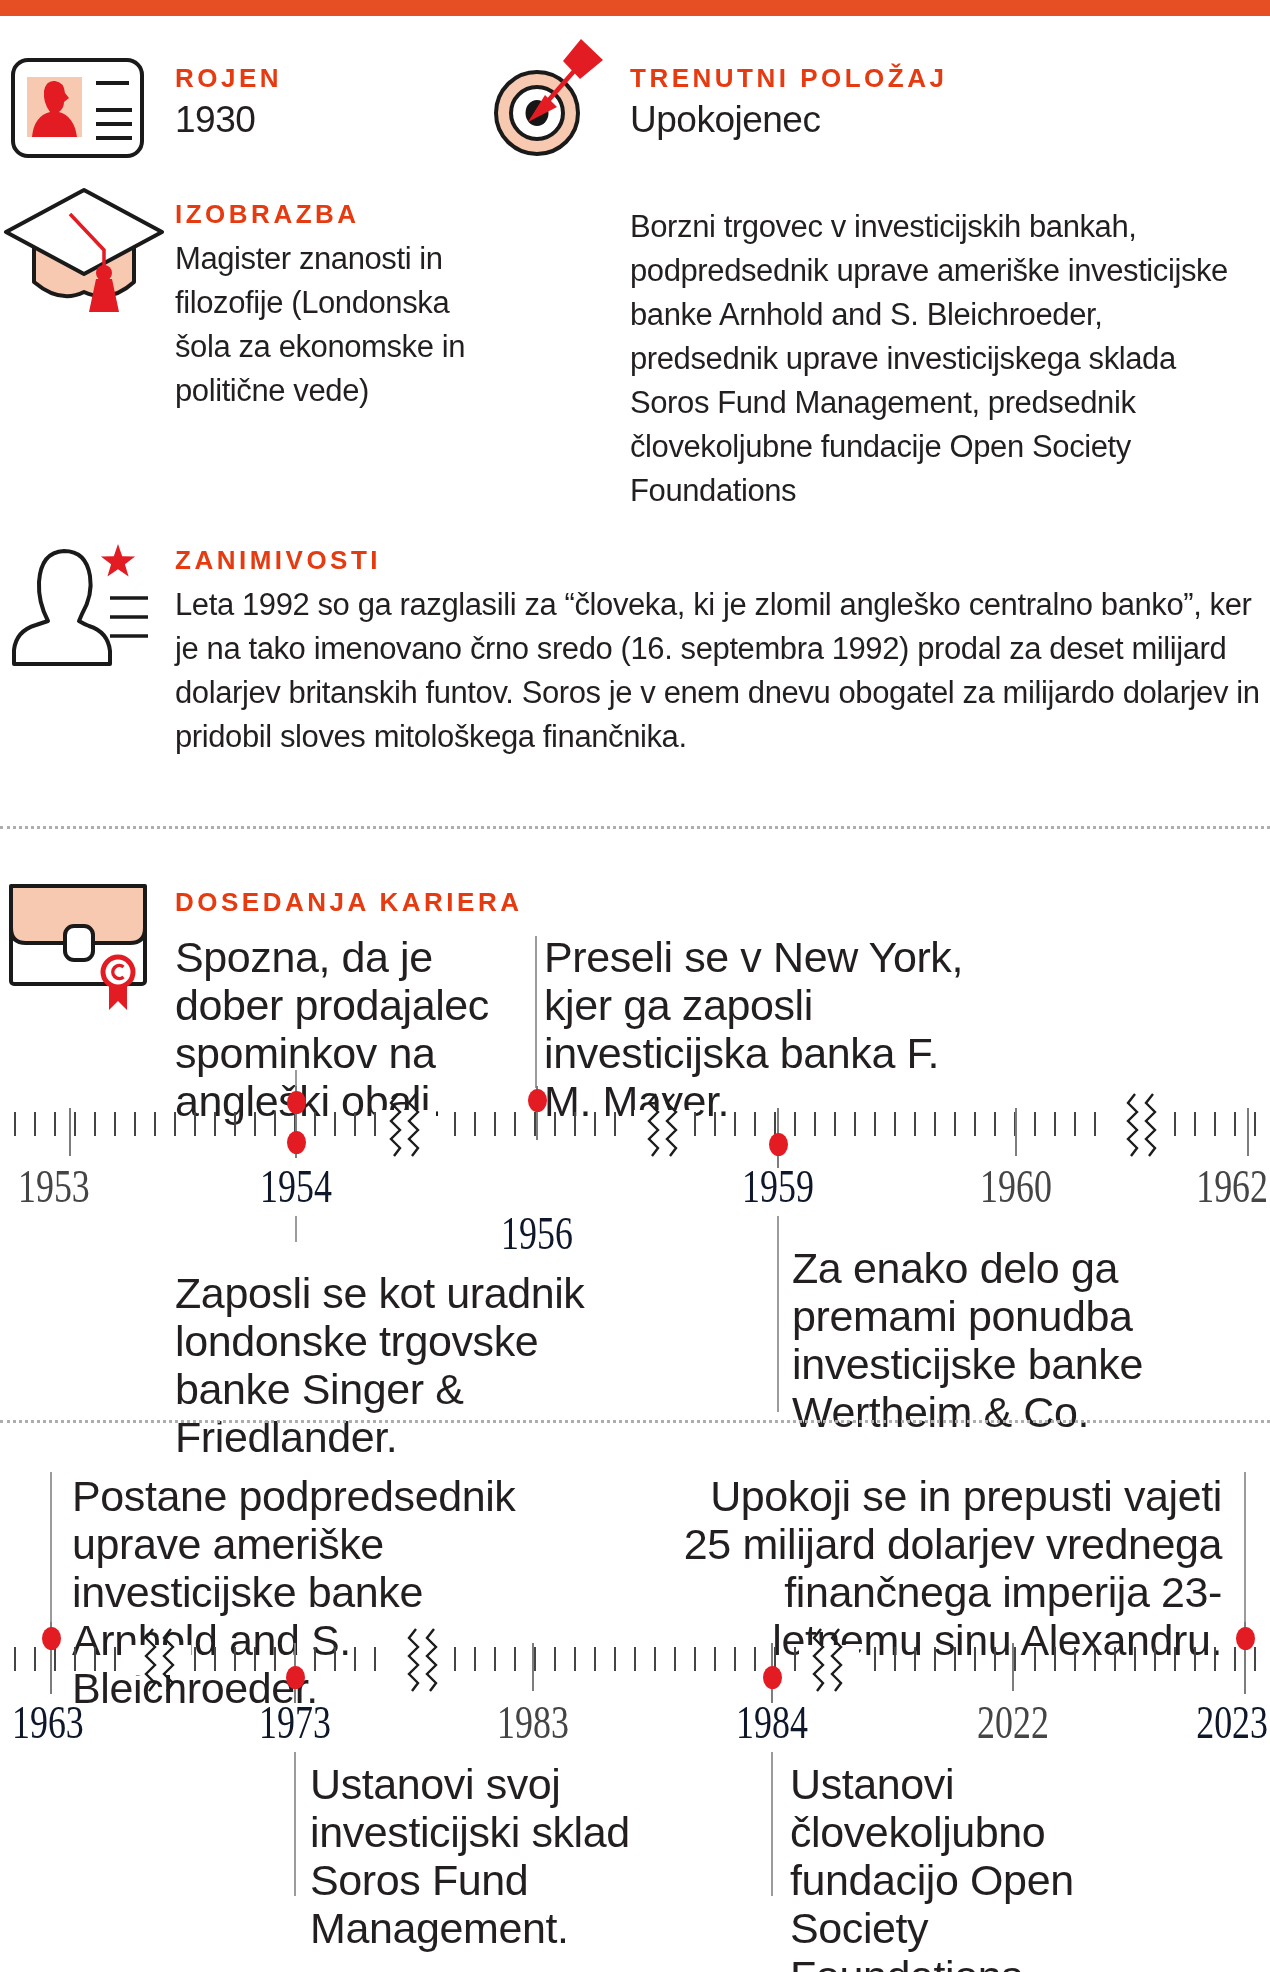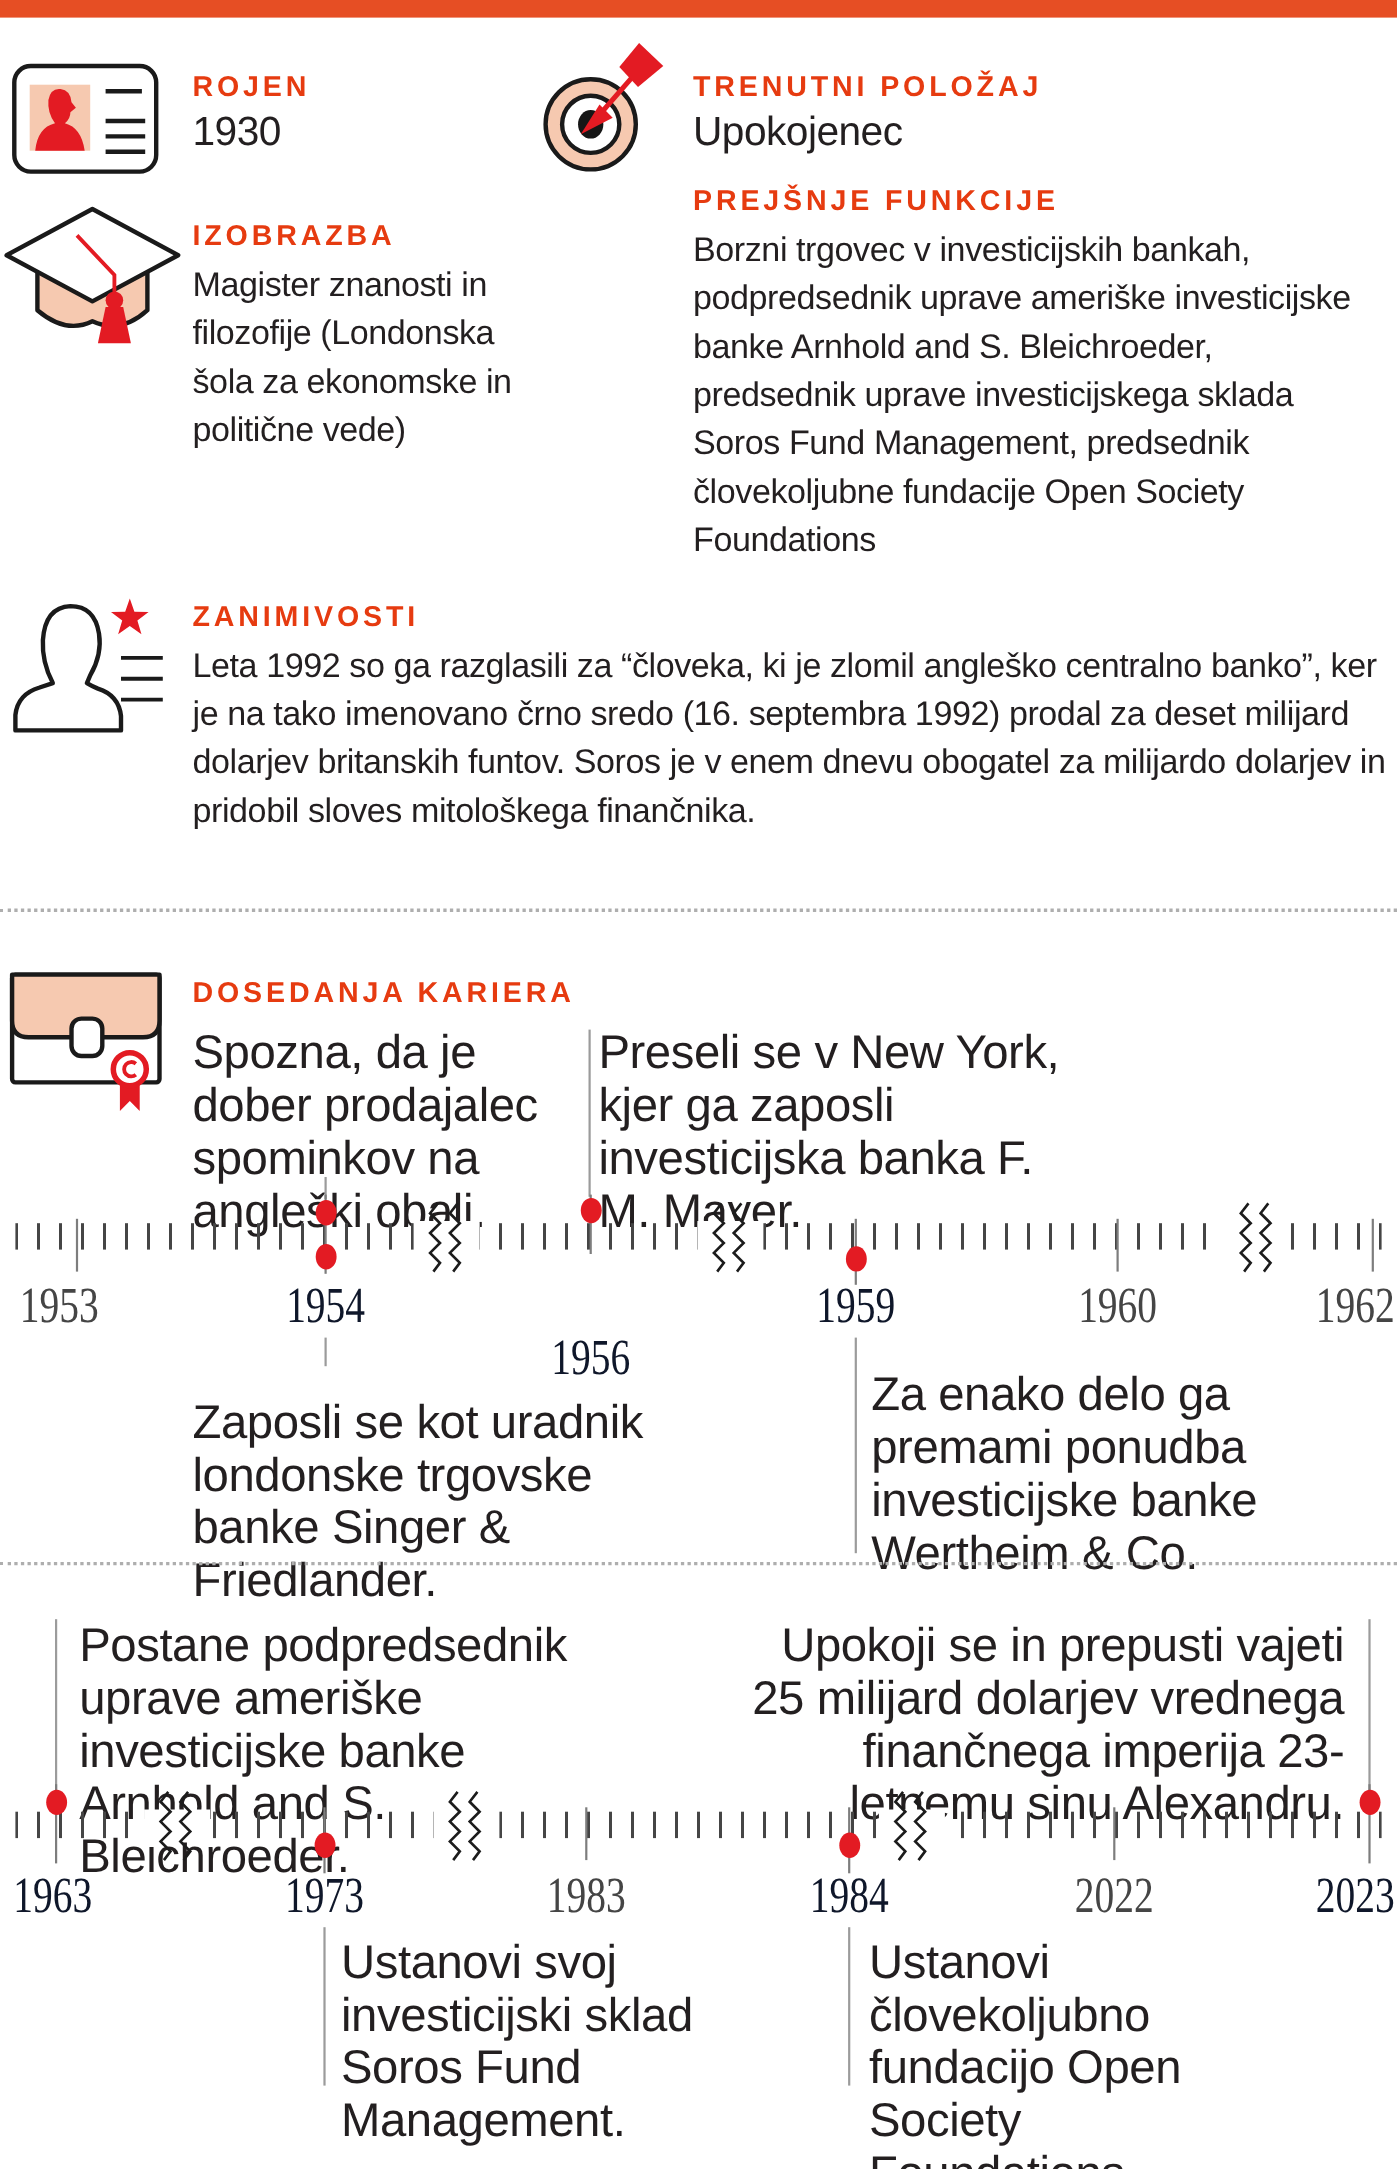--- a/index.html
+++ b/index.html
@@ -67,21 +67,20 @@
     <circle cx="59" cy="79" r="26" fill="#ffffff" stroke="#1a1a1a" stroke-width="4"></circle>
     <ellipse cx="59" cy="79" rx="11.5" ry="13" fill="#161616"></ellipse>
     <line x1="104" y1="28" x2="62" y2="76" stroke="#e31b23" stroke-width="4.5"></line>
     <polygon points="50,88 67,61 79,73" fill="#e31b23"></polygon>
     <polygon points="85,27 103,5 125,26 102,45" fill="#e31b23"></polygon>
   </svg>
 
   <div class="abs h-label" style="left:630px;top:63px;">TRENUTNI POLOŽAJ</div>
   <div class="abs big-val" style="left:630px;top:99px;">Upokojenec</div>
 
-  <div class="abs h-label" style="left:630px;top:167px;">PREJŠNJE FUNKCIJE</div>
   <div class="abs body-text" style="left:630px;top:205px;width:625px;">Borzni trgovec v investicijskih bankah, podpredsednik uprave ameriške investicijske banke Arnhold and S. Bleichroeder, predsednik uprave investicijskega sklada Soros Fund Management, predsednik človekoljubne fundacije Open Society Foundations</div>
 
   <svg class="abs" style="left:8px;top:538px;" width="175" height="135" viewBox="0 0 175 135">
     <path d="M6 126 L6 112 Q8 93 28 87 L40 83 Q30 64 31 44 Q33 14 56 13 Q78 13 82 38 Q85 57 74 76 L71 83 Q76 86 81 88 Q100 94 102 113 L102 126 Z" class="icon-stroke"></path>
     <polygon fill="#e31b23" points="110,6 114.2,18.2 127.1,18.4 116.9,26.2 120.6,38.6 110,31.2 99.4,38.6 103.1,26.2 92.9,18.4 105.8,18.2"></polygon>
     <g stroke="#1a1a1a" stroke-width="3.5">
       <line x1="102" y1="60" x2="140" y2="60"></line>
       <line x1="102" y1="79" x2="140" y2="79"></line>
       <line x1="102" y1="98" x2="140" y2="98"></line>
     </g>

